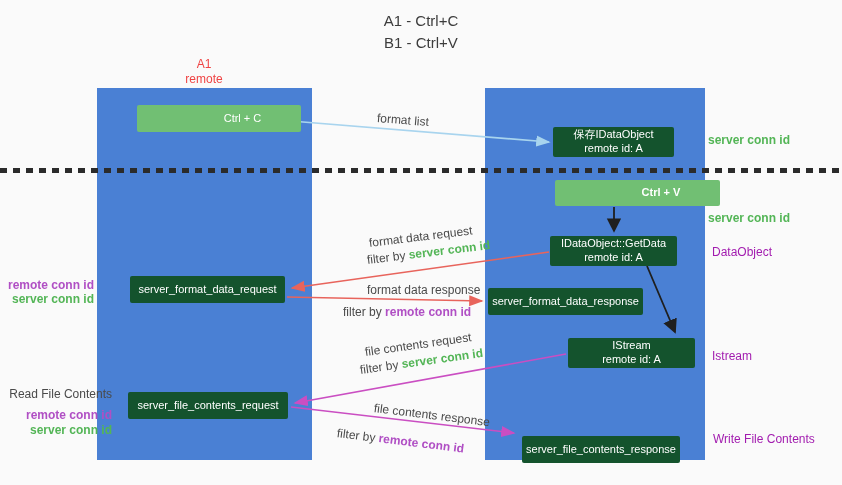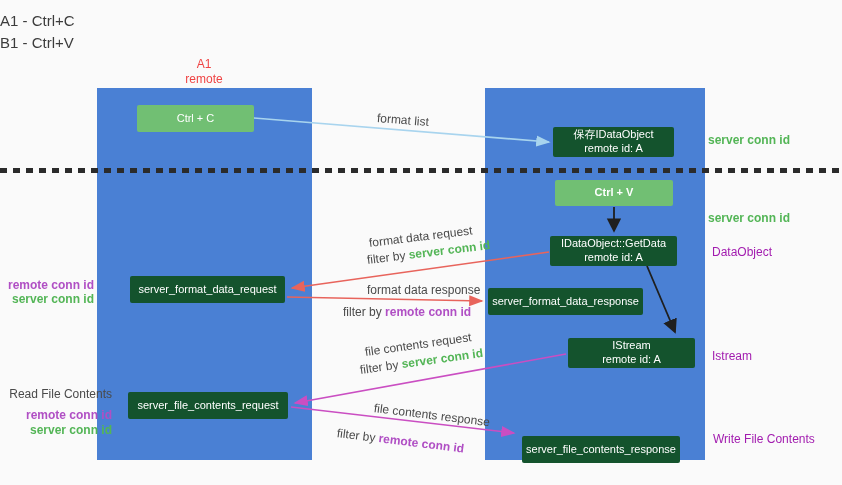--- a/index.html
+++ b/index.html
@@ -9,41 +9,41 @@
   }
   #canvas{
     position:relative;
     width:842px;height:485px;
     background:#fafafa;
     overflow:hidden;
   }
   .abs{position:absolute;}
   .title{
     left:0;right:0;top:10px;
-    text-align:left;
+    text-align:center;
     font-size:15px;color:#3c3c3c;
     line-height:1.45;
   }
   .col-header{
     text-align:center;
     font-size:12px;color:#ef4444;
     line-height:1.25;
   }
   .lifeline{
     background:#4a80d4;
   }
   .node{
     display:flex;flex-direction:column;
     align-items:center;justify-content:center;
     color:#ffffff;font-size:11px;line-height:1.25;
     border-radius:2px;
     text-align:center;
   }
   .node.orange{background:#14532d;}
-  .node.green{background:#71bf73;}
+  .node.green{background:#71bf73;padding-left:47px;}
   .divider{
     left:0;top:168px;width:842px;height:5px;
     background:repeating-linear-gradient(90deg,#2b2b2b 0 7px,transparent 7px 13px);
   }
   .edge-label{
     font-size:12px;color:#4a4a4a;white-space:nowrap;
     transform-origin:left center;
   }
   .green-txt{color:#53b556;font-weight:bold;}
   .purple-txt{color:#b04fc4;font-weight:bold;}

